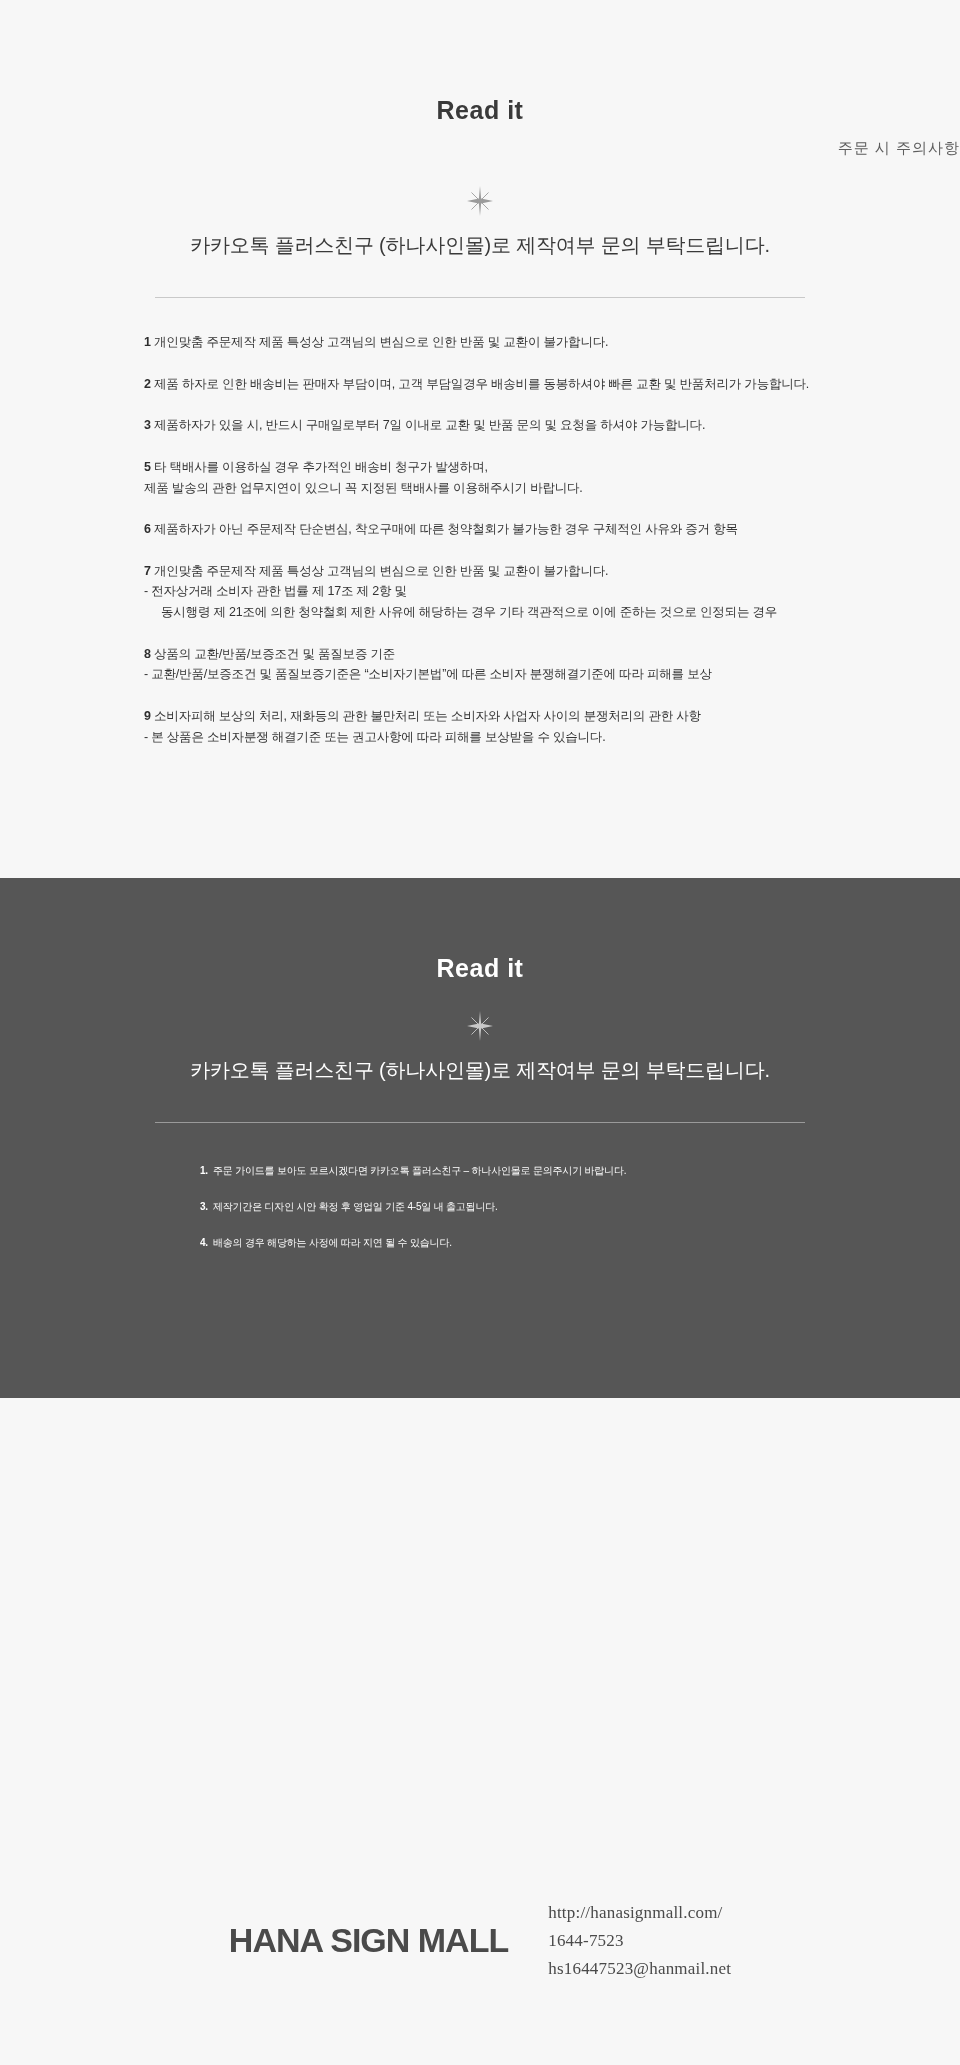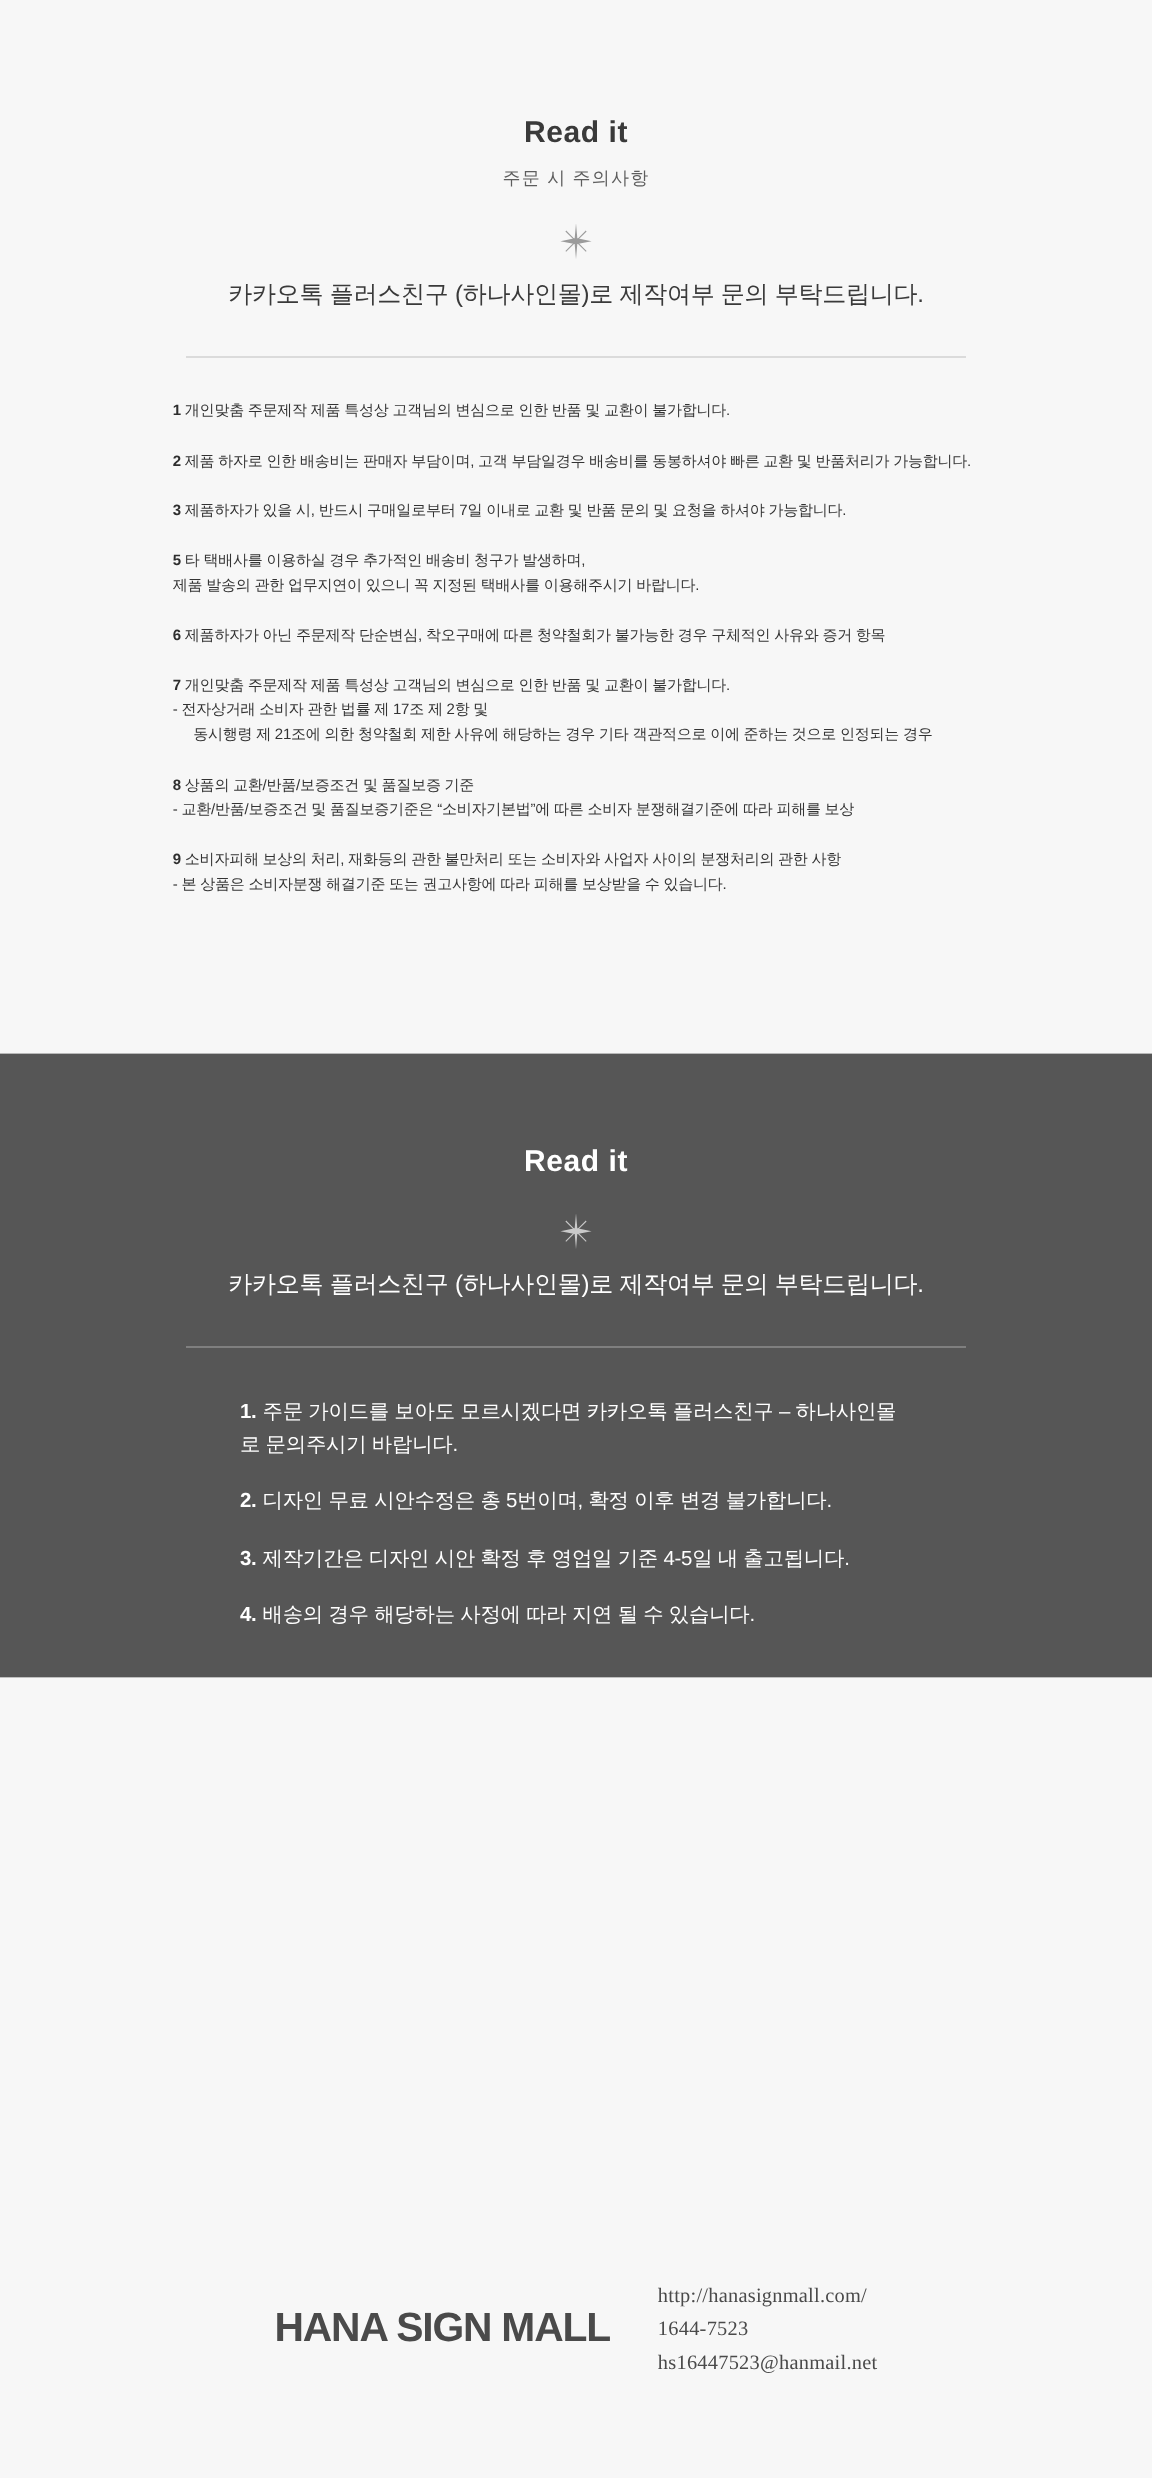--- a/index.html
+++ b/index.html
@@ -30,21 +30,21 @@
   }
   .head-title {
     text-align: center;
     font-size: 25px;
     font-weight: bold;
     letter-spacing: 0.5px;
     color: #3a3a3a;
     margin: 0 0 14px 0;
   }
   .head-sub {
-    text-align: center;
+    text-align: right;
     font-size: 15px;
     color: #5d5d5d;
     letter-spacing: 1px;
     margin: 0;
   }
   .star-wrap {
     display: flex;
     justify-content: center;
     margin: 26px 0 14px 0;
   }
@@ -109,21 +109,21 @@
     background: #9a9a9a;
     width: 650px;
     margin-top: 38px;
   }
   .notices {
     width: 560px;
     margin: 0 auto;
     padding-top: 40px;
   }
   .notice-line {
-    font-size: 17px;
+    font-size: 10px;
     color: #ffffff;
     line-height: 1.6;
     margin-bottom: 20px;
     letter-spacing: -0.2px;
   }
   .notice-line .n-num {
     font-weight: bold;
     margin-right: 5px;
   }
 
@@ -230,21 +230,20 @@
         <path d="M17 2 L18.1 14.6 L30 17 L18.1 19.4 L17 32 L15.9 19.4 L4 17 L15.9 14.6 Z" fill="#c9c9c9"></path>
         <path d="M8.5 8.5 L17 17 L8.5 25.5 M25.5 8.5 L17 17 L25.5 25.5" stroke="#c9c9c9" stroke-width="0.9" fill="none"></path>
       </svg>
     </div>
 
     <div class="head-lead">카카오톡 플러스친구 (하나사인몰)로 제작여부 문의 부탁드립니다.</div>
     <div class="divider"></div>
 
     <div class="notices">
       <div class="notice-line"><span class="n-num">1.</span><span>주문 가이드를 보아도 모르시겠다면 카카오톡 플러스친구 – 하나사인몰로 문의주시기 바랍니다.</span></div>
-      <div class="notice-line"><span class="n-num">2.</span><span>디자인 무료 시안수정은 총 5번이며, 확정 이후 변경 불가합니다.</span></div>
       <div class="notice-line"><span class="n-num">3.</span><span>제작기간은 디자인 시안 확정 후 영업일 기준 4-5일 내 출고됩니다.</span></div>
       <div class="notice-line"><span class="n-num">4.</span><span>배송의 경우 해당하는 사정에 따라 지연 될 수 있습니다.</span></div>
     </div>
   </div>
 
   <div class="footer">
     <div class="footer-inner">
       <div class="brand">HANA SIGN MALL</div>
       <div class="contact">
         <div>http://hanasignmall.com/</div>

